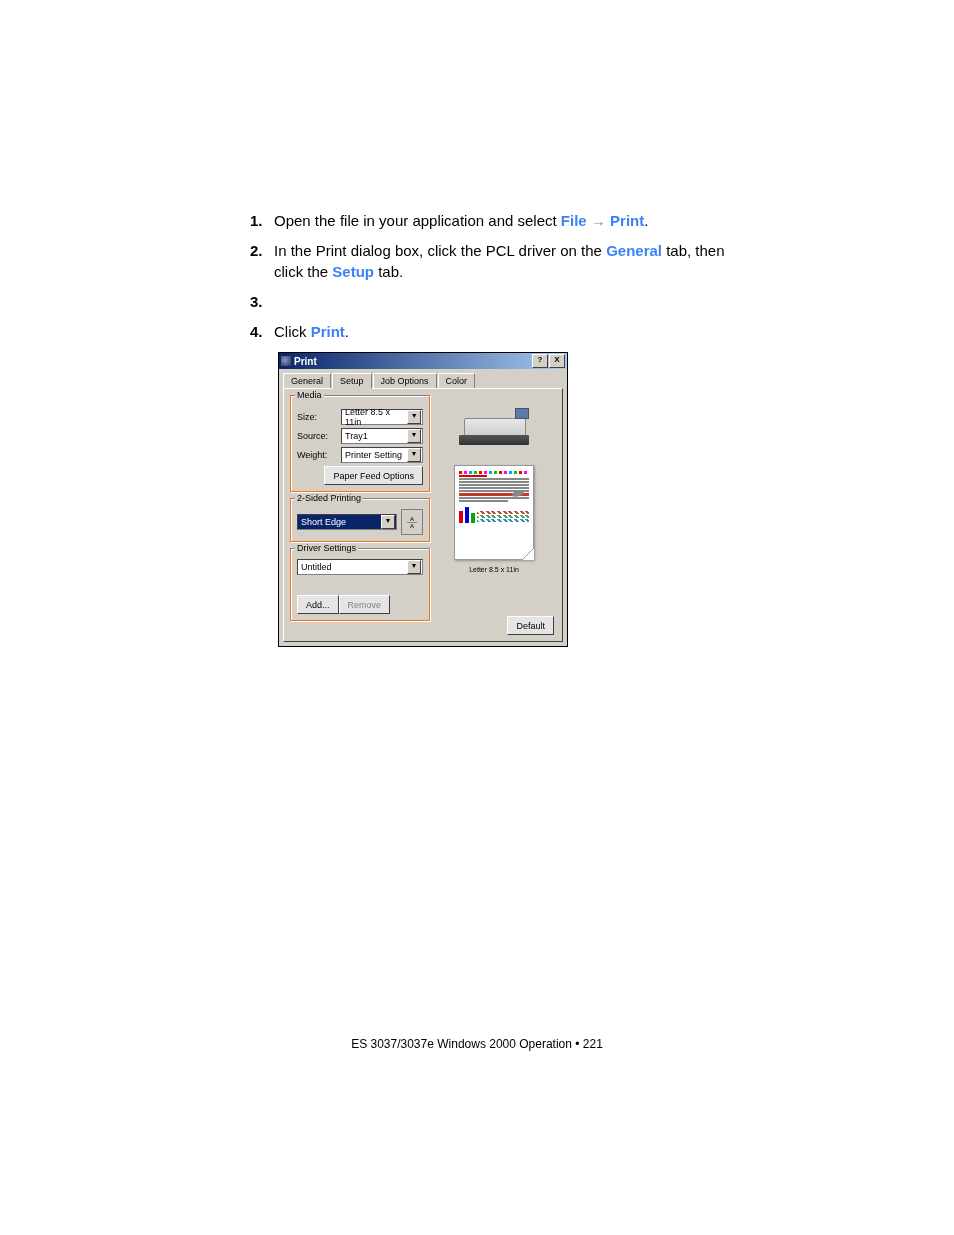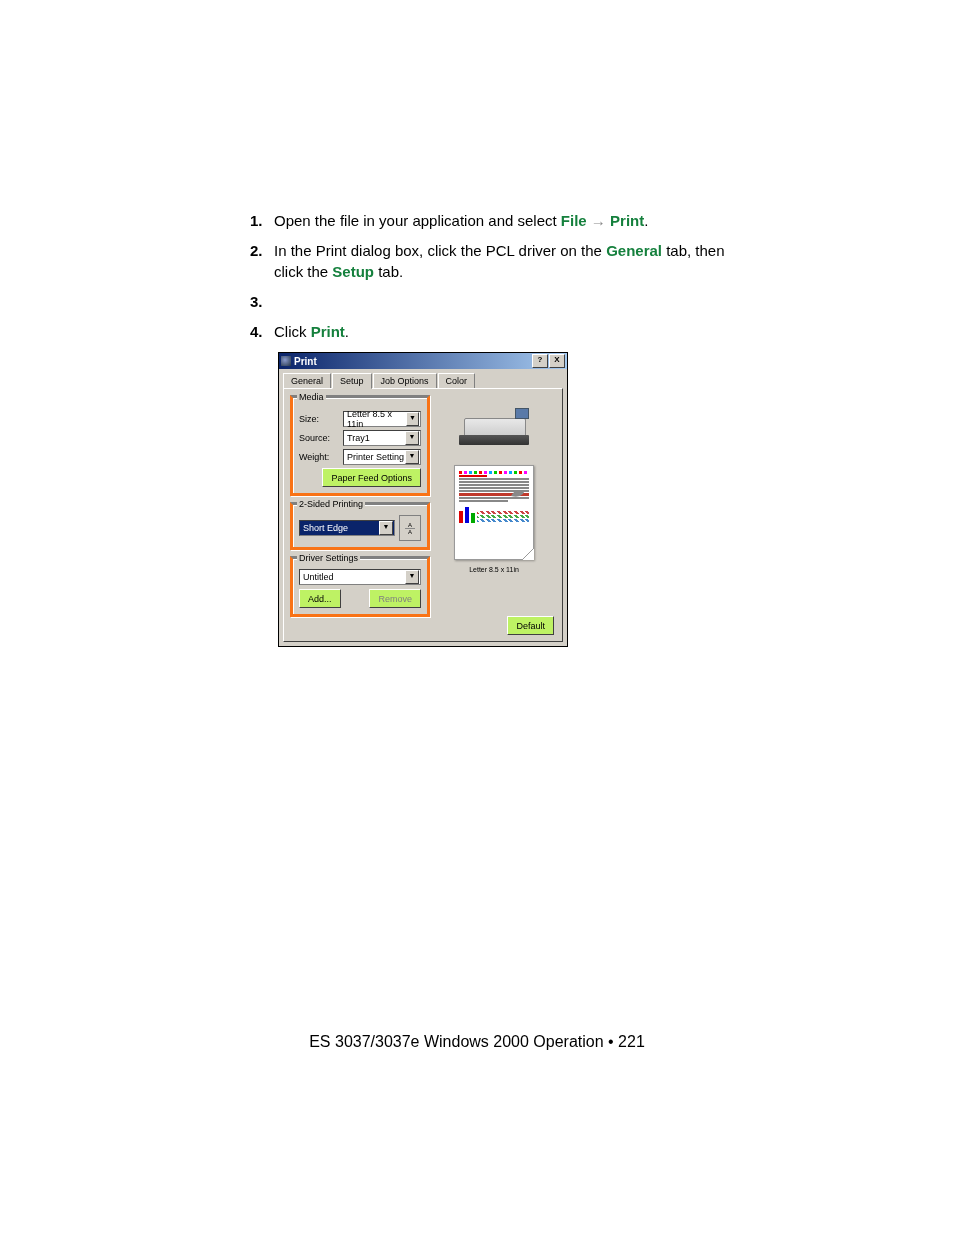--- a/index.html
+++ b/index.html
@@ -1,58 +1,58 @@
 <!DOCTYPE html>
 <html><head>
 <meta charset="utf-8">
 <style>
 body{margin:0;background:#fff;font-family:Arial,Helvetica,sans-serif;color:#000;width:954px;height:1235px;position:relative}
 .page{padding:205px 200px 0 250px}
 .heading{font-family:Verdana,Arial,sans-serif;font-weight:bold;font-size:17px;margin:0 0 12px 0}
 .step{display:flex;margin:6px 0 10px 0;font-size:15px;line-height:1.35}
 .step-num{font-weight:bold;min-width:24px}
-.bold-term{color:#15803d;font-weight:bold}
+.bold-term{color:#3b82f6;font-weight:bold}
 .arrow{color:#8a8a8a}
 .dialog-wrap{margin-top:10px;margin-left:28px}
 .dialog{width:288px;background:#d4d0c8;border:1px solid #000;font-family:"MS Sans Serif",Tahoma,sans-serif;font-size:10px;color:#000}
 .titlebar{height:16px;background:linear-gradient(to right,#0a246a,#a6caf0);display:flex;align-items:center;justify-content:space-between;padding:0 2px}
 .titlebar-left{display:flex;align-items:center;gap:3px}
 .titlebar-title{color:#fff;font-weight:bold;font-size:10px}
 .titlebar-icon{width:10px;height:10px;background:radial-gradient(circle at 40% 40%,#89c,#234)}
 .titlebar-btns{display:flex;gap:1px}
 .titlebar-btn{width:14px;height:12px;background:#d4d0c8;border:1px solid #fff;border-right-color:#404040;border-bottom-color:#404040;font-size:8px;line-height:10px;text-align:center;font-weight:bold}
 .tabs{display:flex;padding:4px 4px 0 4px}
 .tab{padding:2px 7px;border:1px solid #808080;border-bottom:none;border-top-color:#fff;border-left-color:#fff;background:#d4d0c8;margin-right:1px;font-size:9px}
 .tab.active{background:#d4d0c8;border-bottom:1px solid #d4d0c8;margin-bottom:-1px;position:relative;z-index:2}
 .tabpanel{border:1px solid #fff;border-right-color:#404040;border-bottom-color:#404040;margin:0 4px 4px 4px;padding:6px;background:#d4d0c8;position:relative;height:240px}
 .left-col{width:140px}
-.group{border:3px solid #f97316;border-top-color:#808080;position:relative;padding:10px 6px 6px 6px;margin-bottom:6px;box-shadow:inset 1px 1px 0 #fff,1px 1px 0 #fff}
+.group{border:1px solid #f97316;border-top-color:#808080;position:relative;padding:10px 6px 6px 6px;margin-bottom:6px;box-shadow:inset 1px 1px 0 #fff,1px 1px 0 #fff}
 .group-title{position:absolute;top:-6px;left:4px;background:#d4d0c8;padding:0 2px;font-size:9px}
 .field-row{display:flex;align-items:center;margin:3px 0;gap:12px}
 .field-label{font-size:9px;width:32px}
 .dropdown{flex:1;height:14px;background:#fff;border:1px solid #808080;border-top-color:#404040;border-left-color:#404040;display:flex;align-items:center;justify-content:space-between;padding:0 1px 0 3px;font-size:9px}
 .dropdown.sel{background:#0a246a;color:#fff}
 .dd-arrow{width:12px;height:12px;background:#d4d0c8;border:1px solid #fff;border-right-color:#404040;border-bottom-color:#404040;text-align:center;line-height:9px;font-size:7px;color:#000}
-.btn{height:17px;background:#bef264;border:1px solid #fff;border-right-color:#404040;border-bottom-color:#404040;font-size:9px;padding:0 8px;display:inline-flex;align-items:center;justify-content:center}
+.btn{height:17px;background:#e5e5e5;border:1px solid #fff;border-right-color:#404040;border-bottom-color:#404040;font-size:9px;padding:0 8px;display:inline-flex;align-items:center;justify-content:center}
 .btn.disabled{color:#808080}
 .right-col{position:absolute;left:160px;top:6px;width:100px}
 .printer-img{width:80px;height:50px;margin:8px auto 12px;position:relative}
 .printer-body{position:absolute;left:10px;top:15px;width:60px;height:25px;background:linear-gradient(#e8e8e8,#c0c0c0);border:1px solid #888;border-radius:2px}
 .printer-tray{position:absolute;left:5px;top:32px;width:70px;height:10px;background:linear-gradient(#555,#333);border-radius:1px}
 .printer-screen{position:absolute;right:5px;top:5px;width:12px;height:9px;background:#5a7aa8;border:1px solid #456}
 .page-preview{width:70px;height:85px;background:#fff;border:1px solid #999;margin:6px auto;position:relative;padding:4px;box-shadow:1px 1px 2px rgba(0,0,0,.3)}
 .pp-dots{height:3px;margin:1px 0;background:repeating-linear-gradient(90deg,#f00 0 3px,transparent 3px 5px,#f0f 5px 8px,transparent 8px 10px,#0af 10px 13px,transparent 13px 15px,#0c0 15px 18px,transparent 18px 20px)}
 .pp-lines{height:2px;background:#888;margin:1px 0}
 .pp-bars{display:flex;gap:2px;align-items:flex-end;height:18px;margin-top:3px}
 .pp-bar{width:4px}
 .pp-text{font-size:7px;text-align:center;margin-top:3px}
 .page-corner{position:absolute;right:-1px;bottom:-1px;width:12px;height:12px;background:linear-gradient(135deg,transparent 48%,#999 50%,#fff 52%)}
 .dlg-icon{width:20px;height:24px;border:1px solid #808080;display:flex;flex-direction:column;align-items:center;justify-content:center;font-size:6px;background:#d4d0c8}
 .dlg-bottom{display:flex;justify-content:flex-end;gap:4px;padding:4px 8px 8px}
-.footer{position:absolute;bottom:184px;width:100%;text-align:center;font-size:16px}
+.footer{position:absolute;bottom:184px;width:100%;text-align:center;font-size:12px}
 </style>
 </head>
 <body>
 
 <div class="page">
 
   <div class="step">
     <div class="step-num">1.</div>
     <div>
       <span>Open the file in your application and select </span><span class="bold-term">File</span><span class="arrow"> → </span><span class="bold-term">Print</span><span>.</span>
@@ -140,21 +140,21 @@
                 </div>
             </div>
           </div>
 
           <div class="group">
             <div class="group-title">Driver Settings</div>
             <div class="dropdown">
                 <span>Untitled</span>
                 <div class="dd-arrow">▼</div>
               </div>
-            <div style="display:flex;justify-content:space-between;margin-top:4px">
+            <div style="display:flex;margin-top:20px">
               <div class="btn">Add...</div>
               <div class="btn disabled">Remove</div>
             </div>
           </div>
         </div>
 
         <div class="right-col">
           <div class="printer-img">
             <div class="printer-body"></div>
             <div class="printer-tray"></div>

